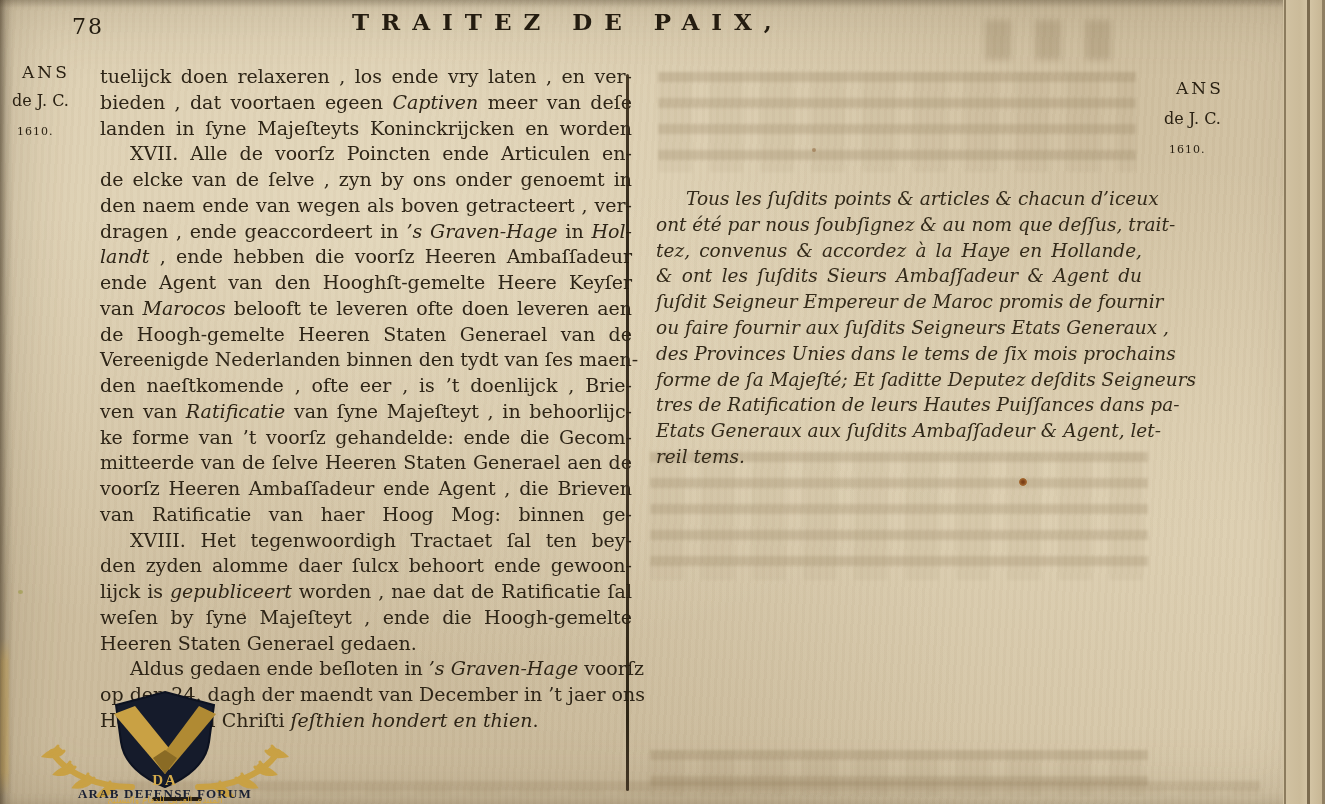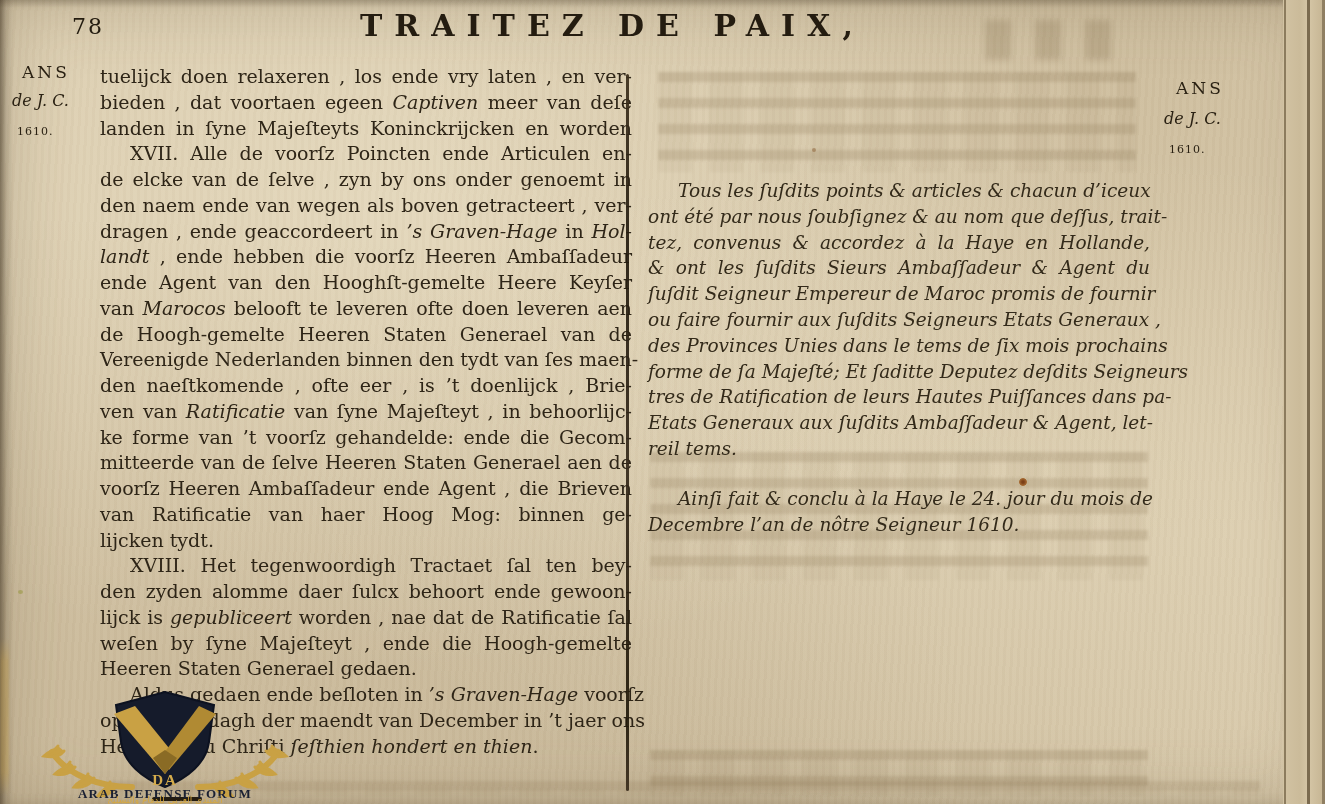--- a/index.html
+++ b/index.html
@@ -17,41 +17,41 @@
     box-shadow:inset 0 0 70px rgba(95,75,45,.28), inset 0 0 12px rgba(80,60,35,.18);
     font-family:"DejaVu Serif","Liberation Serif",serif;
     color:#2c2315;
   }
   .left-edge-shadow{position:absolute;left:0;top:0;width:14px;height:100%;
     background:linear-gradient(to right, rgba(45,33,18,.45), rgba(45,33,18,.12) 45%, transparent);}
   .top-edge-shadow{position:absolute;left:0;top:0;width:100%;height:8px;
     background:linear-gradient(to bottom, rgba(45,33,18,.20), transparent);}
 
   .page-number{position:absolute;left:72px;top:14px;font-size:22px;letter-spacing:2px;color:#241c10;}
-  .running-title{position:absolute;left:360px;top:8px;width:560px;font-size:30px;font-weight:bold;
+  .running-title{position:absolute;left:352px;top:8px;width:560px;font-size:23px;font-weight:bold;
     letter-spacing:12px;color:#241c10;white-space:nowrap;}
 
   .margin-note{position:absolute;color:#2a2113;line-height:1;}
   .mn-l1{font-size:17px;letter-spacing:3px;}
-  .mn-l2{font-size:16px;font-style:italic;}
+  .mn-l2{font-size:16px;}
   .mn-l3{font-size:11px;letter-spacing:1px;}
   .margin-note.left .mn-l1{position:absolute;left:22px;top:0;}
   .margin-note.left .mn-l2{position:absolute;left:12px;top:29px;}
   .margin-note.left .mn-l3{position:absolute;left:17px;top:62px;}
   .margin-note.left{left:0;top:64px;width:100px;height:90px;}
   .margin-note.right{left:1160px;top:80px;width:110px;height:90px;}
   .margin-note.right .mn-l1{position:absolute;left:16px;top:0;}
   .margin-note.right .mn-l2{position:absolute;left:4px;top:31px;}
   .margin-note.right .mn-l3{position:absolute;left:9px;top:64px;}
 
   .dutch-column{position:absolute;left:100px;top:64px;width:532px;
     font-size:19px;line-height:25.75px;color:#2e2517;}
   .french-column{position:absolute;left:648px;top:178px;width:502px;
     font-size:18.5px;line-height:25.8px;font-style:italic;color:#332a1a;}
-  .french-column .para{margin:0;}
+  .french-column .para{margin:8px;}
   .french-column .para.p2{margin-top:97px;}
   .french-column .para.p3{margin-top:24px;}
 
   .line{text-align:justify;text-align-last:justify;white-space:nowrap;}
   .line.end{text-align-last:auto;}
   .line.ind{text-indent:30px;}
 
   .column-divider{position:absolute;left:626px;top:74px;width:3px;height:717px;border-radius:2px;
     background:linear-gradient(to bottom,#3c2f1c,#221a0e 25%,#35291a 55%,#201809 90%,#3a2d1c);opacity:.92;}
   .bottom-rule{position:absolute;left:152px;top:797px;width:50px;height:4px;background:#241c10;border-radius:2px;}
@@ -125,21 +125,20 @@
       <div class="line">ende Agent van den Hooghſt-gemelte Heere Keyſer</div>
       <div class="line">van <i>Marocos</i> belooft te leveren ofte doen leveren aen</div>
       <div class="line">de Hoogh-gemelte Heeren Staten Generael van de</div>
       <div class="line">Vereenigde Nederlanden binnen den tydt van ſes maen-</div>
       <div class="line">den naeſtkomende ,  ofte eer ,  is ’t doenlijck ,  Brie-</div>
       <div class="line">ven van <i>Ratificatie</i> van ſyne Majeſteyt ,  in behoorlijc-</div>
       <div class="line">ke forme van ’t voorſz gehandelde:  ende die Gecom-</div>
       <div class="line">mitteerde van de ſelve Heeren Staten Generael aen de</div>
       <div class="line">voorſz Heeren Ambaſſadeur ende Agent ,  die Brieven</div>
       <div class="line">van  Ratificatie  van  haer  Hoog  Mog:  binnen  ge-</div>
-      <div class="line end">lijcken tydt.</div>
       <div class="line ind">XVIII. Het tegenwoordigh Tractaet ſal ten bey-</div>
       <div class="line">den zyden alomme  daer ſulcx behoort ende gewoon-</div>
       <div class="line">lijck is <i>gepubliceert</i> worden ,  nae dat de Ratificatie ſal</div>
       <div class="line">weſen by ſyne Majeſteyt ,  ende die Hoogh-gemelte</div>
       <div class="line end">Heeren Staten Generael gedaen.</div>
       <div class="line ind">Aldus gedaen ende beſloten in <i>’s Graven-Hage</i> voorſz</div>
       <div class="line">op den 24.  dagh der maendt van December in ’t jaer ons</div>
       <div class="line end">Heeren Jeſu Chriſti <i>ſeſthien hondert en thien</i>.</div>
     </div>
 
@@ -152,24 +151,20 @@
         <div class="line">tez,  convenus &amp;  accordez à la  Haye  en  Hollande,</div>
         <div class="line">&amp;  ont les ſuſdits Sieurs Ambaſſadeur &amp;  Agent du</div>
         <div class="line">ſuſdit Seigneur Empereur de Maroc promis de fournir</div>
         <div class="line">ou faire fournir aux ſuſdits Seigneurs Etats Generaux ,</div>
         <div class="line">des Provinces Unies dans le tems de ſix mois prochains</div>
         <div class="line">forme de ſa Majeſté; Et ſaditte Deputez deſdits Seigneurs</div>
         <div class="line">tres de Ratification de leurs Hautes Puiſſances dans pa-</div>
         <div class="line">Etats Generaux aux ſuſdits Ambaſſadeur &amp; Agent, let-</div>
         <div class="line end">reil tems.</div>
       </div>
-    <div class="para p3">
-        <div class="line ind">Ainſi fait &amp; conclu à la Haye le 24. jour du mois de</div>
-        <div class="line end">Decembre l’an de nôtre Seigneur 1610.</div>
-      </div>
   </div>
 
   <div class="bottom-rule"></div>
 
   <div class="page-edge">
     <div class="e1"></div>
     <div class="e2"></div>
     <div class="e3"></div>
   </div>
 

